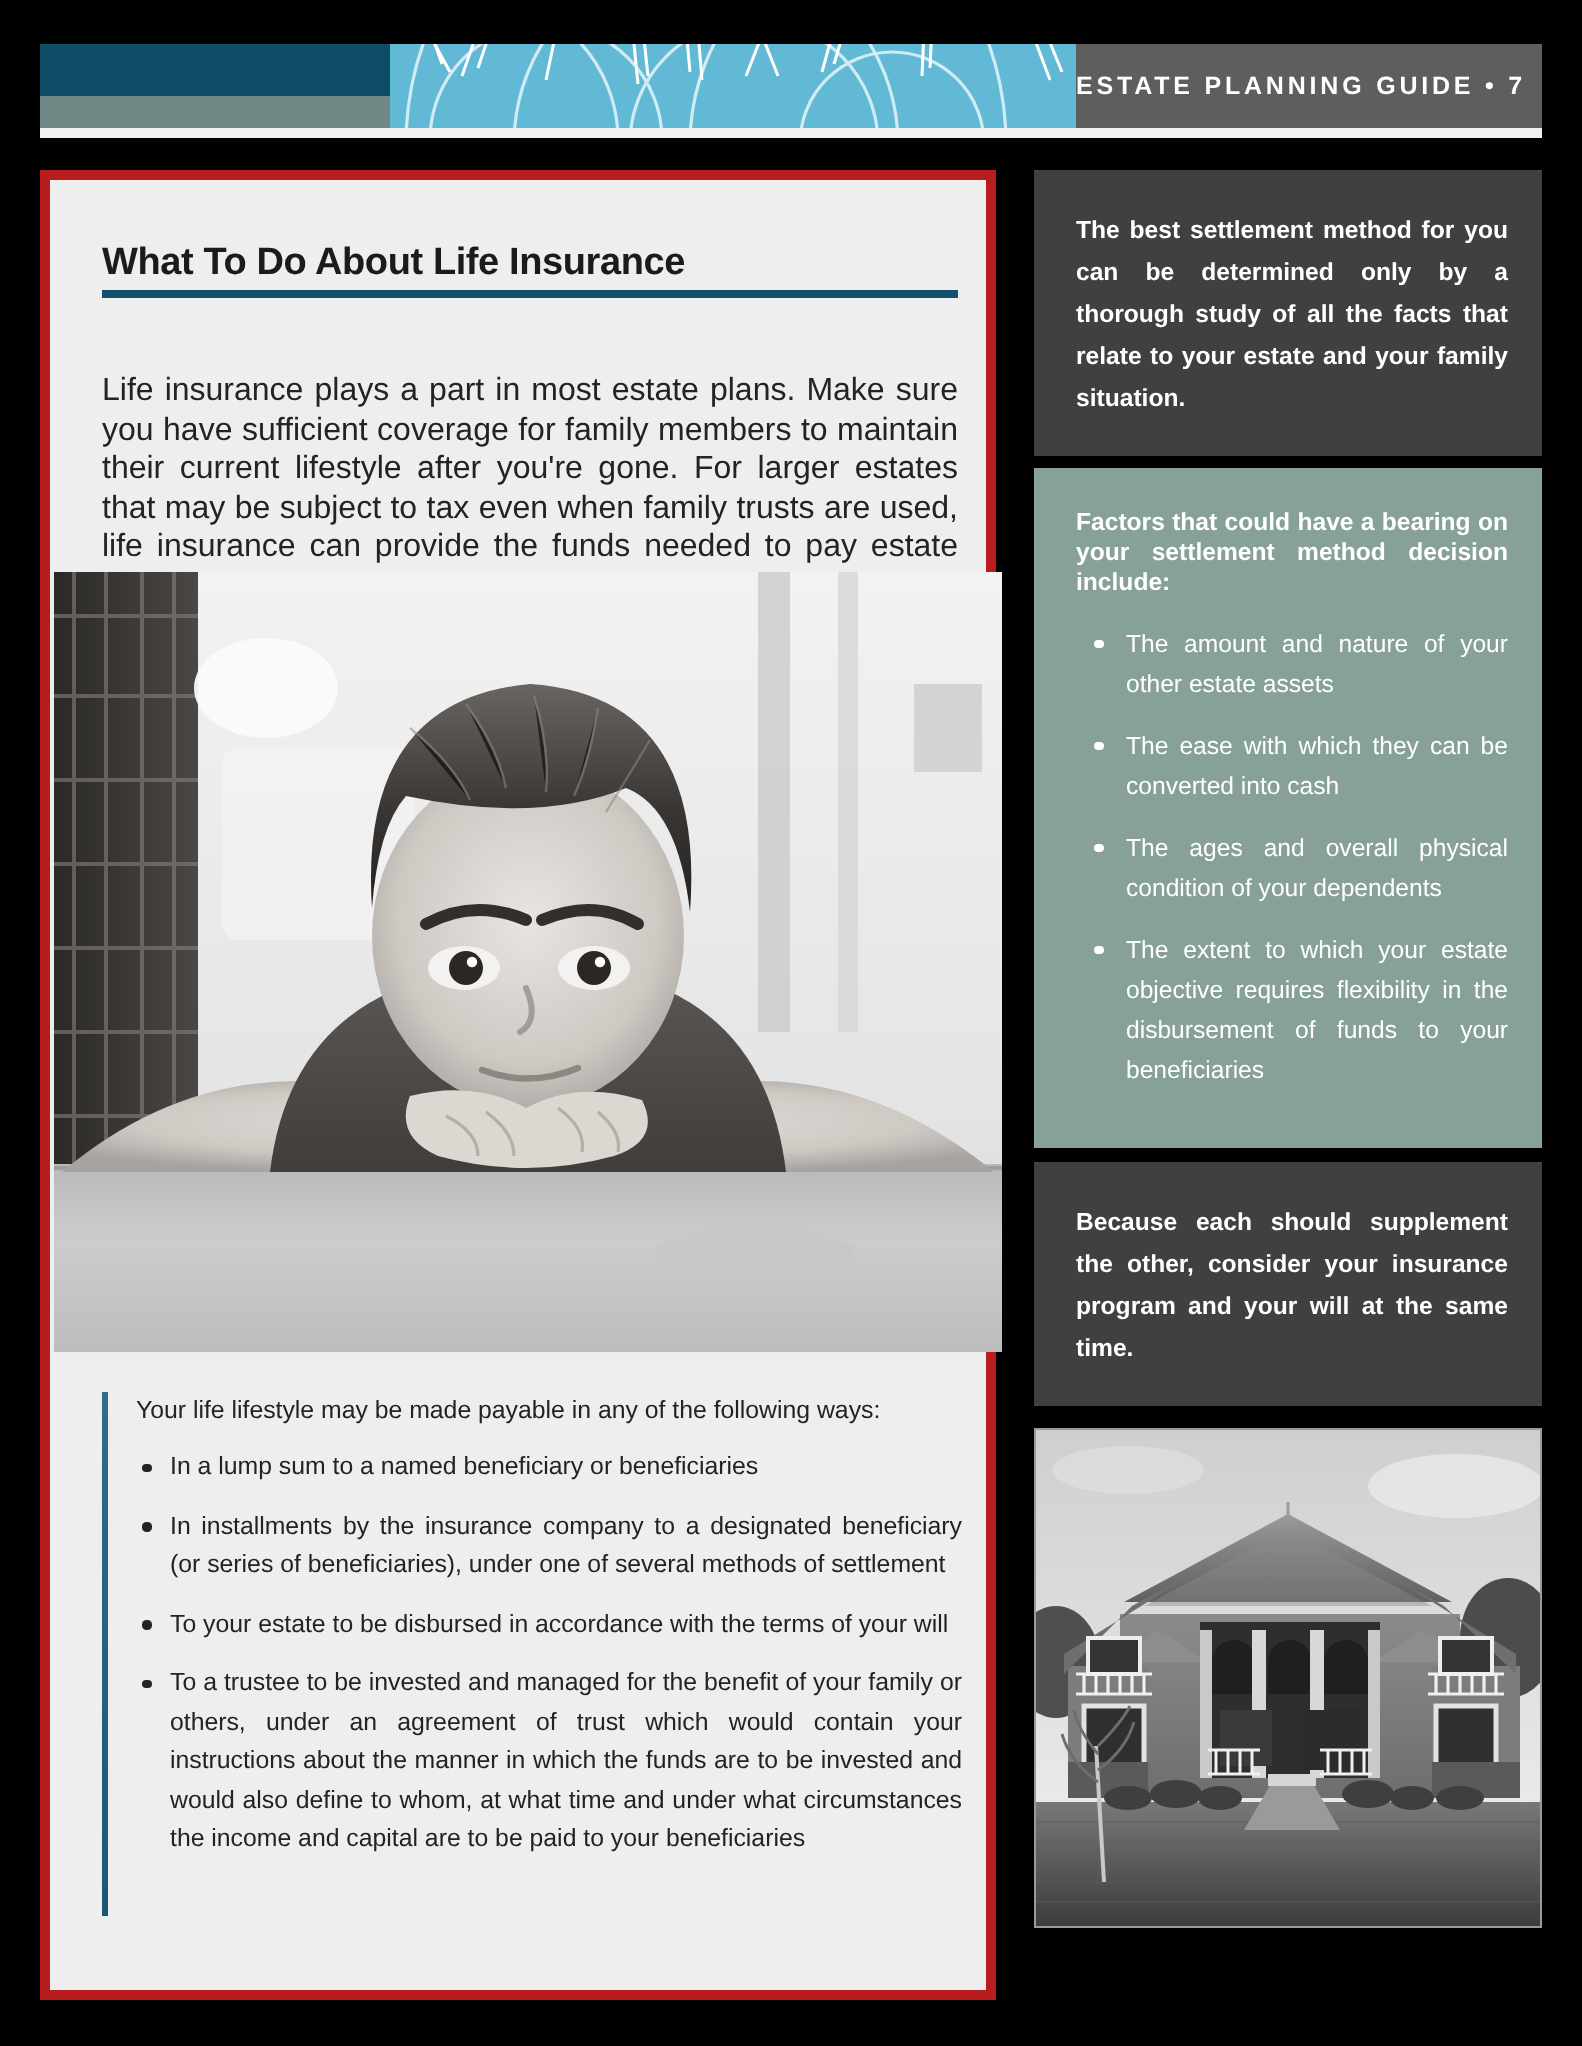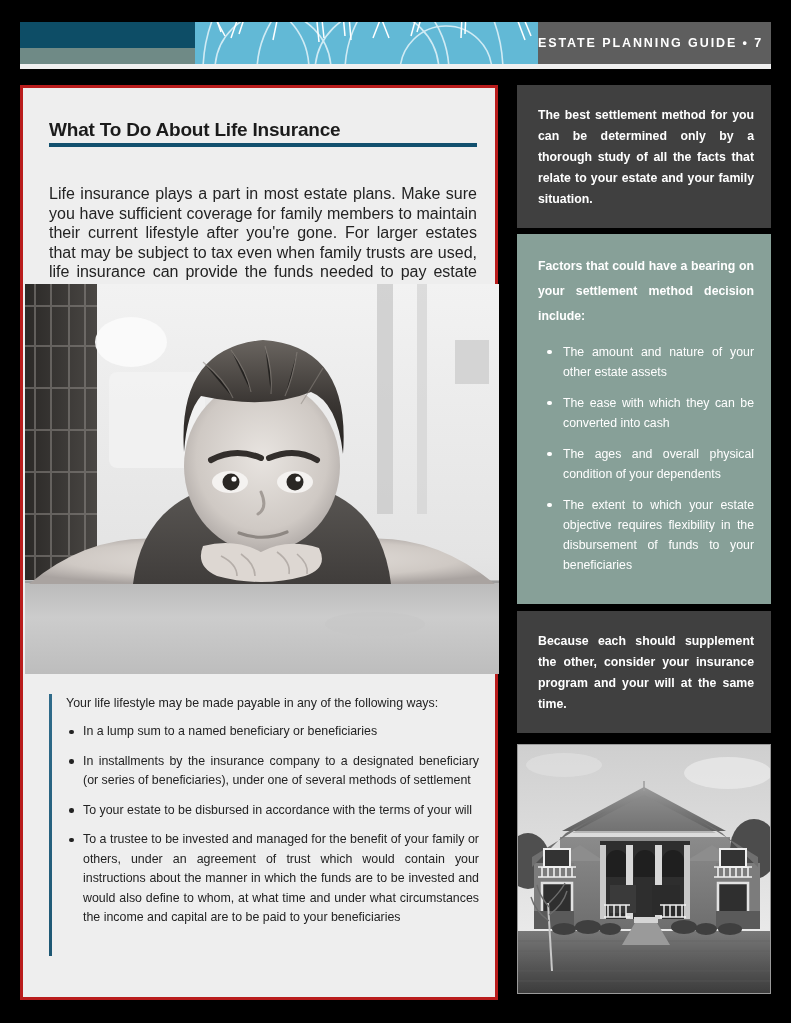--- a/index.html
+++ b/index.html
@@ -17,21 +17,21 @@
   .hdr-mid{position:absolute;left:175px;top:0;width:343px;height:42px;background:#62b9d6;overflow:hidden;}
   .hdr-mid svg{position:absolute;left:0;top:-30px;width:343px;height:72px;}
   .hdr-right{position:absolute;left:518px;top:0;width:233px;height:42px;background:#5e5e5e;
     display:flex;align-items:center;}
   .hdr-right span{color:#ffffff;font-size:12.5px;font-weight:bold;letter-spacing:1.9px;
     white-space:nowrap;}
   #hdr-underline{position:absolute;left:20px;top:64px;width:751px;height:5px;background:#f0f0f0;}
 
   
   #main-card{position:absolute;left:20px;top:85px;width:478px;height:915px;
-    background:#eeeeee;border:3px solid #b91c1c;box-sizing:border-box;}
+    background:#eeeeee;border:5px solid #b91c1c;box-sizing:border-box;}
 
   #page-title{position:absolute;left:26px;top:18px;width:420px;
     font-size:19px;font-weight:bold;color:#1b1b1b;letter-spacing:-0.2px;}
   #title-rule{position:absolute;left:26px;top:55px;width:428px;height:4px;background:#12506e;}
 
   #intro-para{position:absolute;left:26px;top:80px;width:428px;
     font-size:16px;line-height:19.5px;color:#232323;text-align:justify;}
 
   #boy-photo{position:absolute;left:2px;top:196px;width:474px;height:390px;overflow:hidden;background:#cfcfcf;}
   #boy-photo svg{display:block;width:474px;height:390px;}
@@ -46,21 +46,21 @@
   ul.doc-list li:before{content:"";position:absolute;left:3px;top:7.5px;
     width:4.5px;height:4.5px;border-radius:50%;background:#232323;}
 
   
   #sidebar{position:absolute;left:517px;top:85px;width:254px;}
   .panel{box-sizing:border-box;width:254px;}
   .panel-teal{background:#404040;color:#ffffff;}
   .panel-green{background:#87a098;color:#ffffff;}
   .panel-inner{padding:20px 17px 18px 21px;}
   .panel p.lead{margin:0;font-size:12.3px;line-height:21px;font-weight:bold;text-align:justify;}
-  .panel p.head{margin:0;font-size:12.3px;line-height:25px;font-weight:bold;text-align:justify;}
+  .panel p.head{margin:0;font-size:12.3px;line-height:15px;font-weight:bold;text-align:justify;}
   ul.side-list{list-style:none;margin:13px 0 0 0;padding:0;}
   ul.side-list li{position:relative;padding-left:25px;margin-bottom:11px;
     font-size:12.3px;line-height:20px;text-align:justify;font-weight:normal;}
   ul.side-list li:before{content:"";position:absolute;left:9px;top:7.5px;
     width:4.5px;height:4.5px;border-radius:50%;background:#ffffff;}
   #panel-settlement{margin-bottom:6px;}
   #panel-factors{margin-bottom:7px;}
   #panel-supplement{margin-bottom:11px;}
 
   #house-photo{width:254px;height:250px;background:#cdcdcd;border:1px solid #9a9a9a;

